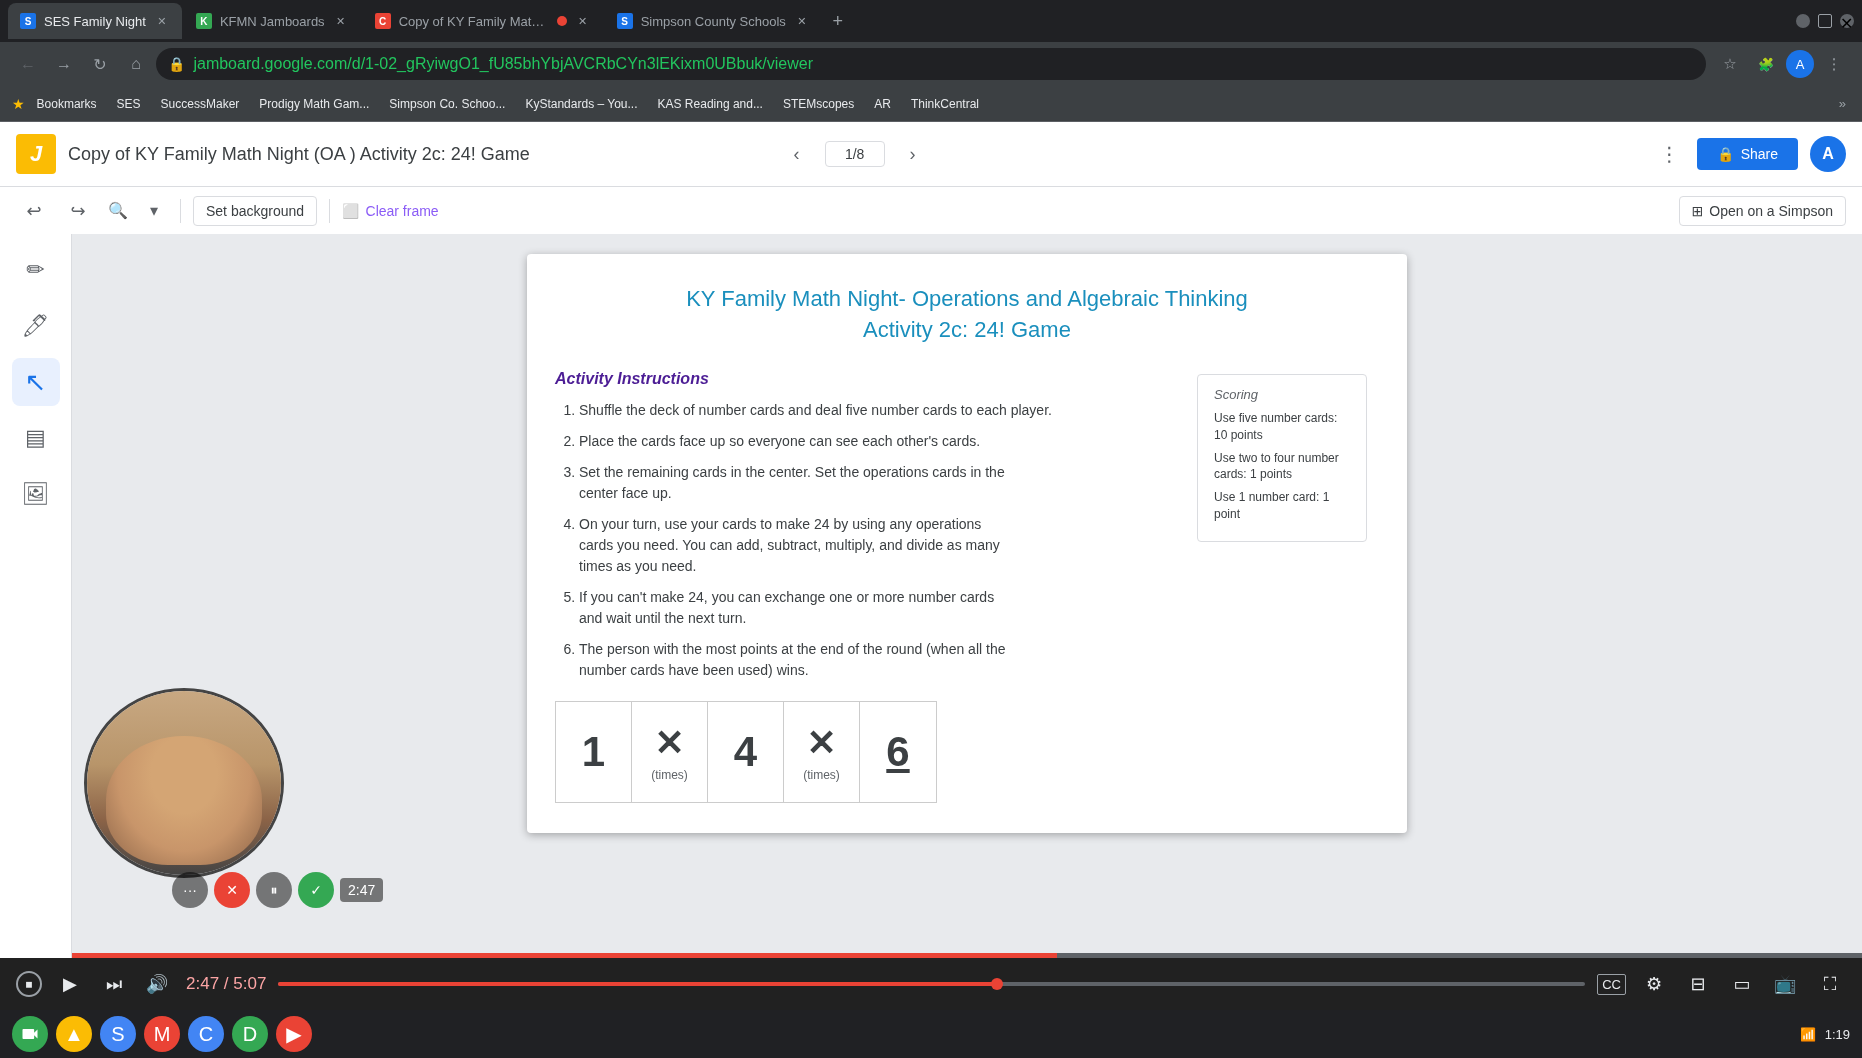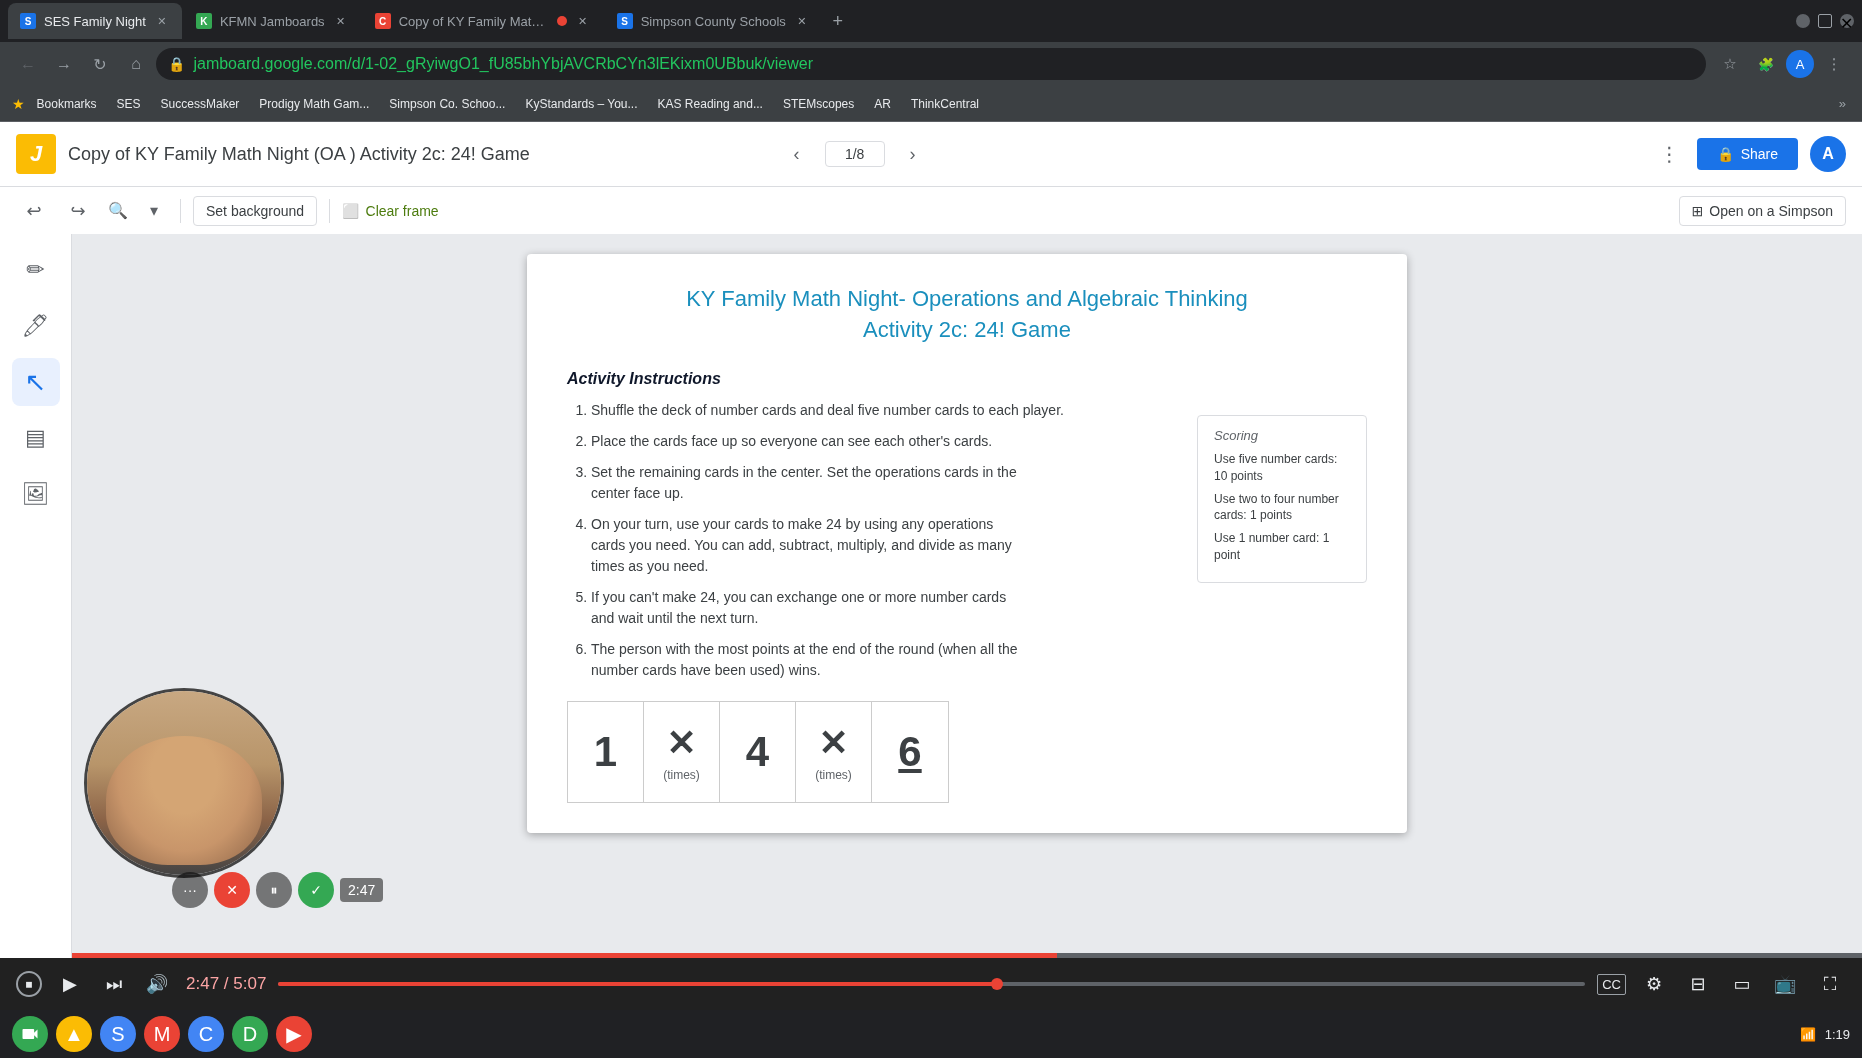--- a/index.html
+++ b/index.html
@@ -57,28 +57,28 @@
     
     .main-content { flex: 1; display: flex; position: relative; overflow: hidden; }
 
     
     .left-sidebar { width: 72px; background: white; border-right: 1px solid #dadce0; display: flex; flex-direction: column; align-items: center; padding: 12px 0; gap: 8px; }
     .sidebar-tool { width: 48px; height: 48px; border-radius: 8px; display: flex; align-items: center; justify-content: center; color: #5f6368; font-size: 22px; cursor: pointer; }
     .sidebar-tool.active { background: #e8f0fe; color: #1a73e8; }
 
     
     .canvas-area { flex: 1; background: #e8eaed; display: flex; align-items: flex-start; justify-content: center; padding: 20px; position: relative; overflow: hidden; }
-    .jamboard-frame { background: white; width: 880px; min-height: 500px; border-radius: 4px; box-shadow: 0 2px 8px rgba(0,0,0,0.3); padding: 30px 40px; position: relative; }
+    .jamboard-frame { background: white; width: 880px; min-height: 500px; border-radius: 4px; box-shadow: 0 2px 8px rgba(0,0,0,0.3); padding: 30px 28px; position: relative; }
 
     
     .jam-title { text-align: center; color: #1a8fbd; font-size: 22px; font-weight: 500; margin-bottom: 24px; line-height: 1.4; }
-    .activity-instructions-label { color: #0f172a; font-style: italic; font-size: 16px; font-weight: bold; margin-bottom: 12px; }
+    .activity-instructions-label { color: #4c1d95; font-style: italic; font-size: 16px; font-weight: bold; margin-bottom: 12px; }
     .instructions-list { list-style: decimal; margin-left: 24px; margin-bottom: 20px; }
     .instructions-list li { font-size: 14px; color: #3c4043; margin-bottom: 10px; line-height: 1.5; }
-    .scoring-box { position: absolute; top: 120px; right: 40px; border: 1px solid #dadce0; border-radius: 4px; padding: 12px 16px; width: 170px; background: white; margin-top: 41px; }
+    .scoring-box { position: absolute; top: 120px; right: 40px; border: 1px solid #dadce0; border-radius: 4px; padding: 12px 16px; width: 170px; background: white; }
     .scoring-title { font-size: 13px; font-style: italic; color: #5f6368; margin-bottom: 8px; }
     .scoring-item { font-size: 12px; color: #3c4043; margin-bottom: 6px; line-height: 1.4; }
 
     
     .cards-row { display: flex; gap: 0; margin-top: 16px; border: 1px solid #ccc; width: fit-content; }
     .card { width: 76px; height: 100px; border-right: 1px solid #ccc; display: flex; flex-direction: column; align-items: center; justify-content: center; background: white; }
     .card:last-child { border-right: none; }
     .card-number { font-size: 42px; font-weight: bold; color: #3c4043; line-height: 1; }
     .card-number.underlined { text-decoration: underline; }
     .card-label { font-size: 12px; color: #5f6368; margin-top: 4px; }
@@ -217,21 +217,21 @@
       <div class="redo-btn">↪</div>
       <div class="zoom-btn">🔍</div>
       <div class="zoom-btn">▾</div>
       <div style="width:1px;height:24px;background:#dadce0;margin:0 4px;"></div>
       <div class="edit-btn">
         <span>Set background</span>
       </div>
       <div style="width:1px;height:24px;background:#dadce0;margin:0 4px;"></div>
       <div style="display:flex;align-items:center;gap:6px;">
         <span style="font-size:14px;">⬜</span>
-        <span style="font-size:14px;color:#4d7c0f;cursor:pointer;">Clear frame</span>
+        <span style="font-size:14px;color:#8b5cf6;cursor:pointer;">Clear frame</span>
       </div>
       <div class="open-jamboard-btn">
         <span>⊞</span>
         <span>Open on a Simpson</span>
       </div>
     </div>
 
     <div class="main-content">
 
       <div class="left-sidebar">

